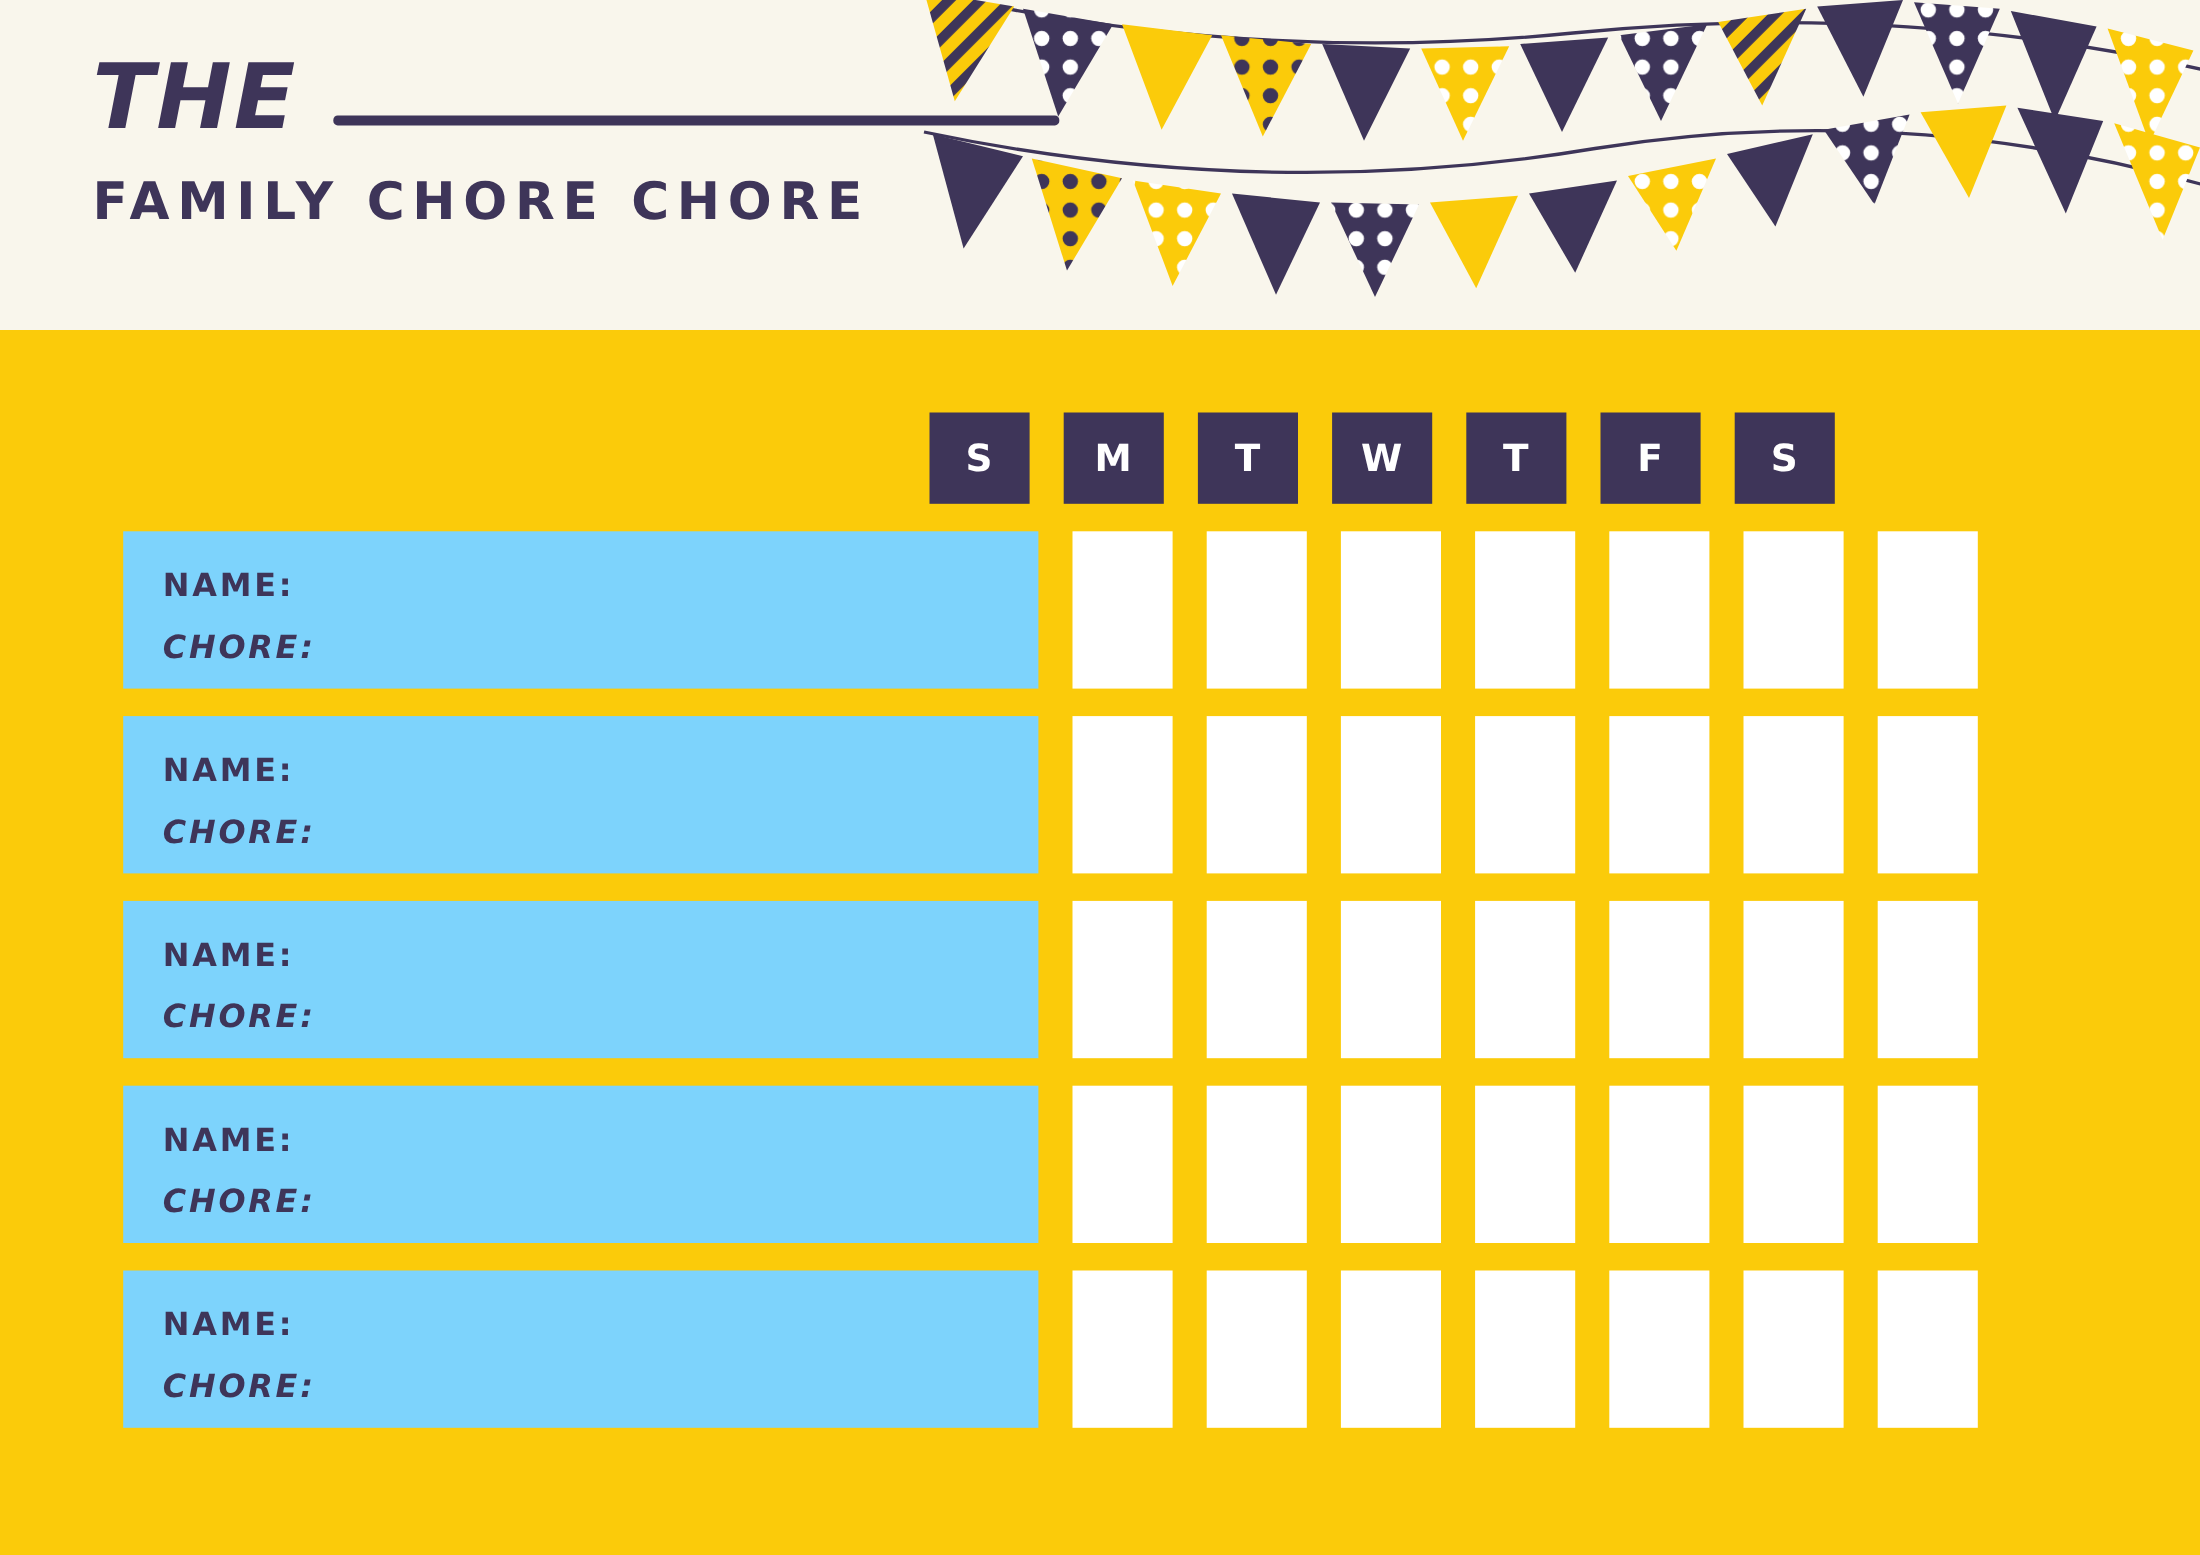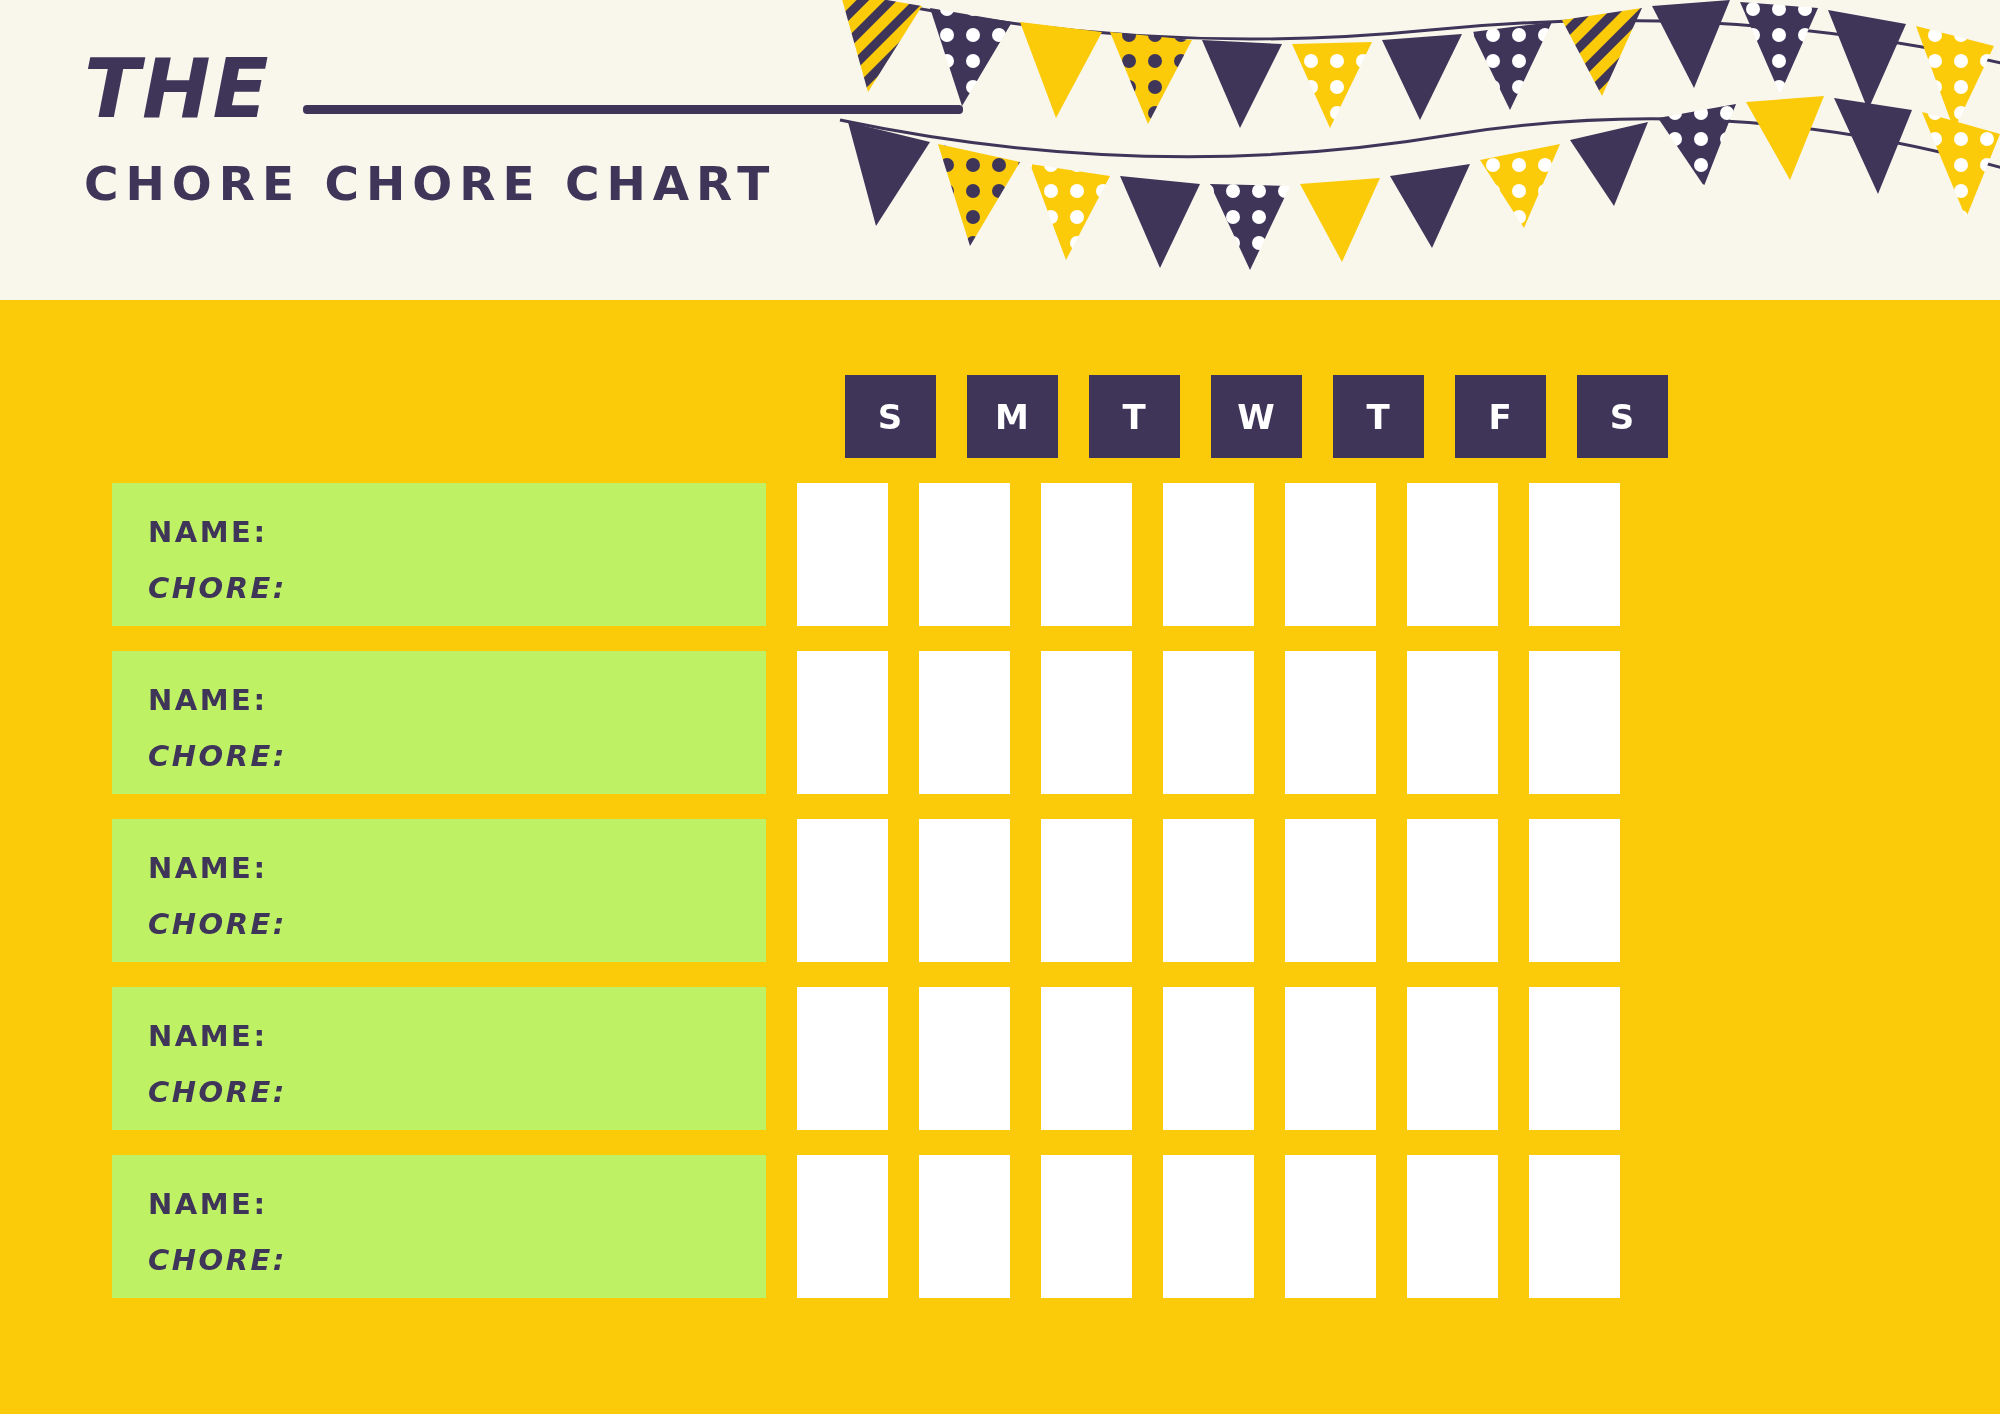--- a/index.html
+++ b/index.html
@@ -116,23 +116,23 @@
     letter-spacing: 1px;
   }
 
   .chore-row {
     display: flex;
     gap: 31px;
     margin-top: 25px;
   }
 
   .name-box {
-    width: 654px;
+    width: 832px;
     height: 143px;
-    background: #bef264;
+    background: #7dd3fc;
     box-sizing: border-box;
     padding: 32px 0 0 36px;
   }
 
   .name-label, .chore-label {
     font-family: "DejaVu Sans", sans-serif;
     font-weight: bold;
     font-size: 29px;
     letter-spacing: 2.5px;
     color: #3E3559;
@@ -154,21 +154,21 @@
 
 <div class="page">
 
   <div class="header">
 
     <div class="title-block">
       <div class="title-row">
         <div class="title-the">THE</div>
         <div class="title-line"></div>
       </div>
-      <div class="subtitle">CHORE CHORE CHART</div>
+      <div class="subtitle">FAMILY CHORE CHORE</div>
     </div>
 
     <svg class="bunting" viewBox="0 0 1180 300" xmlns="http://www.w3.org/2000/svg">
       <defs>
         <pattern id="dotsOnDark" width="26" height="26" patternUnits="userSpaceOnUse">
           <rect width="26" height="26" fill="#3E3559"></rect>
           <circle cx="13" cy="13" r="7" fill="#FFFFFF"></circle>
         </pattern>
         <pattern id="dotsOnYellow" width="26" height="26" patternUnits="userSpaceOnUse">
           <rect width="26" height="26" fill="#FBCB0A"></rect>

